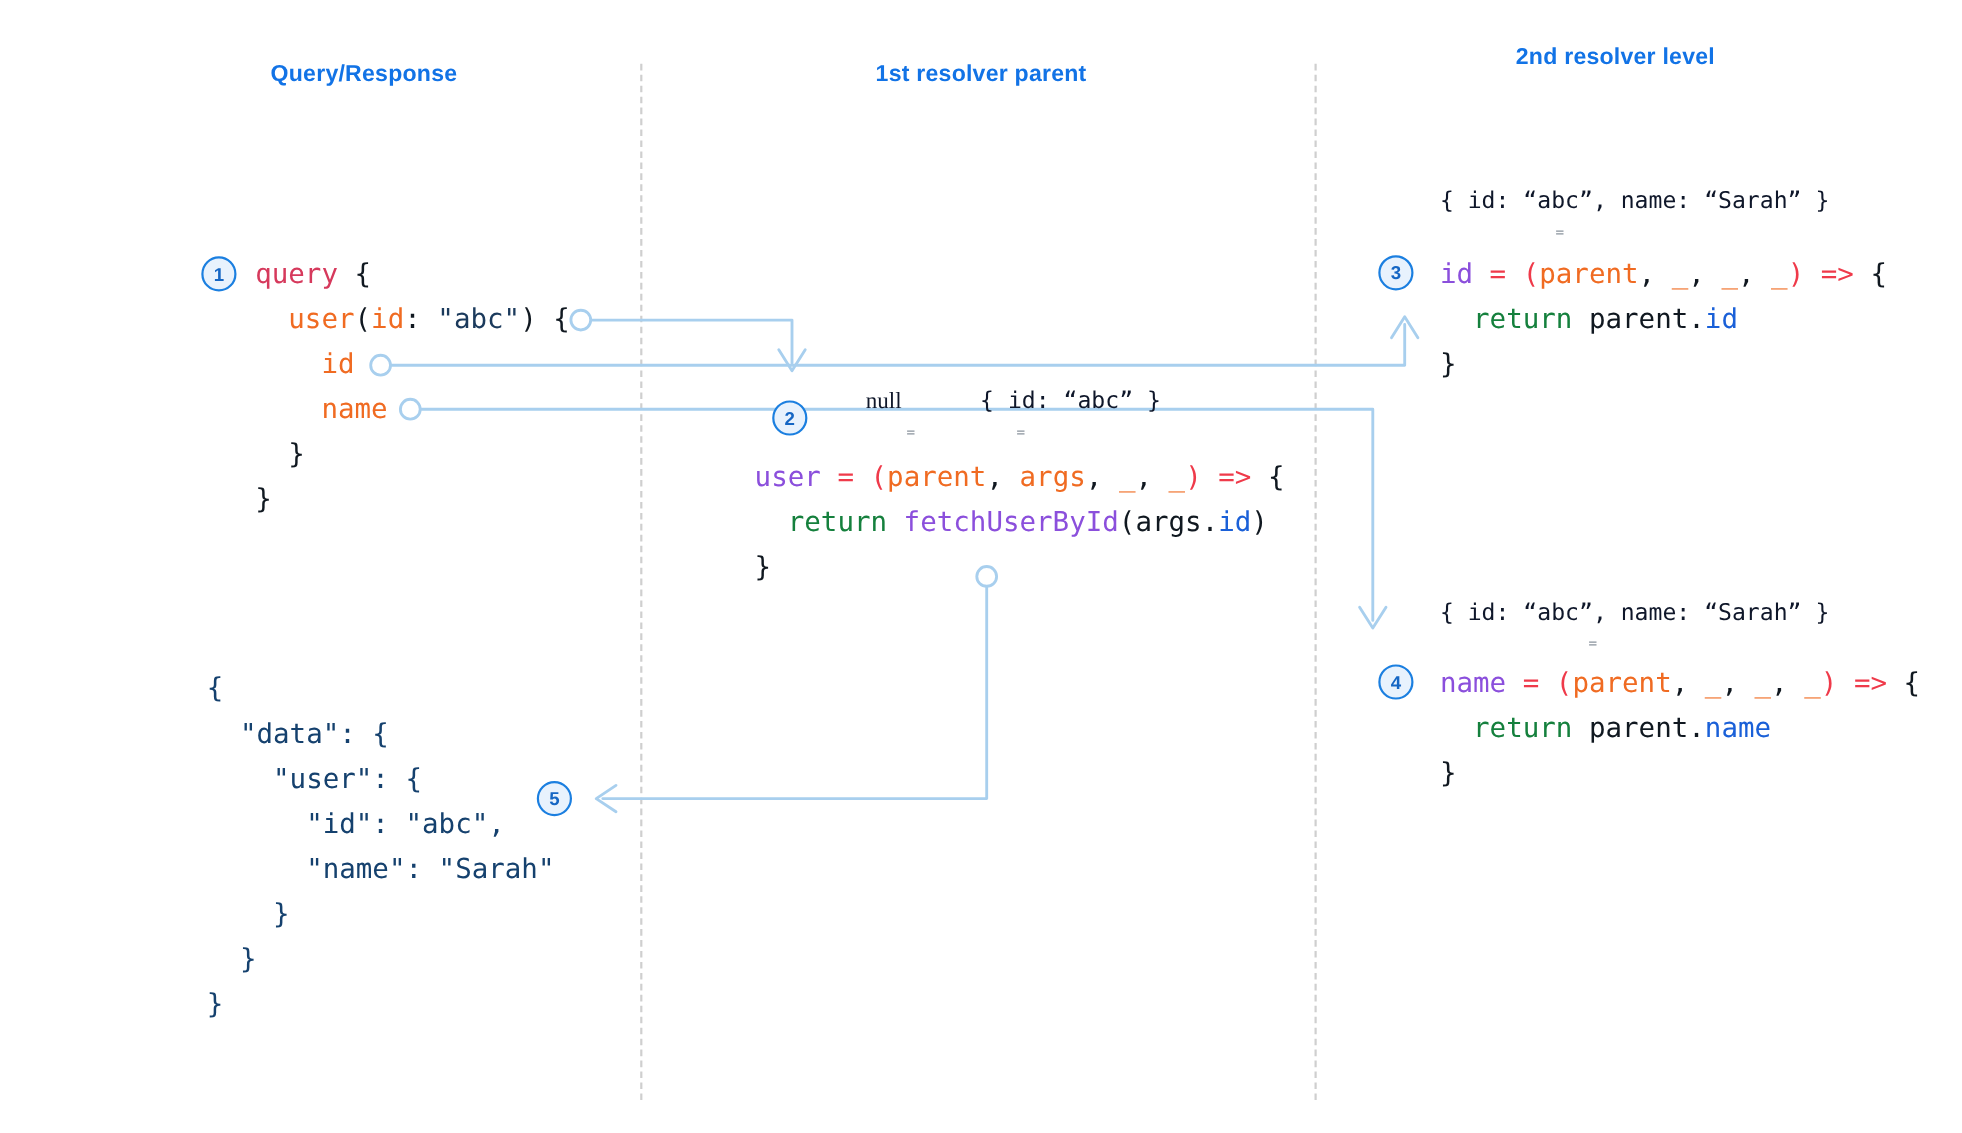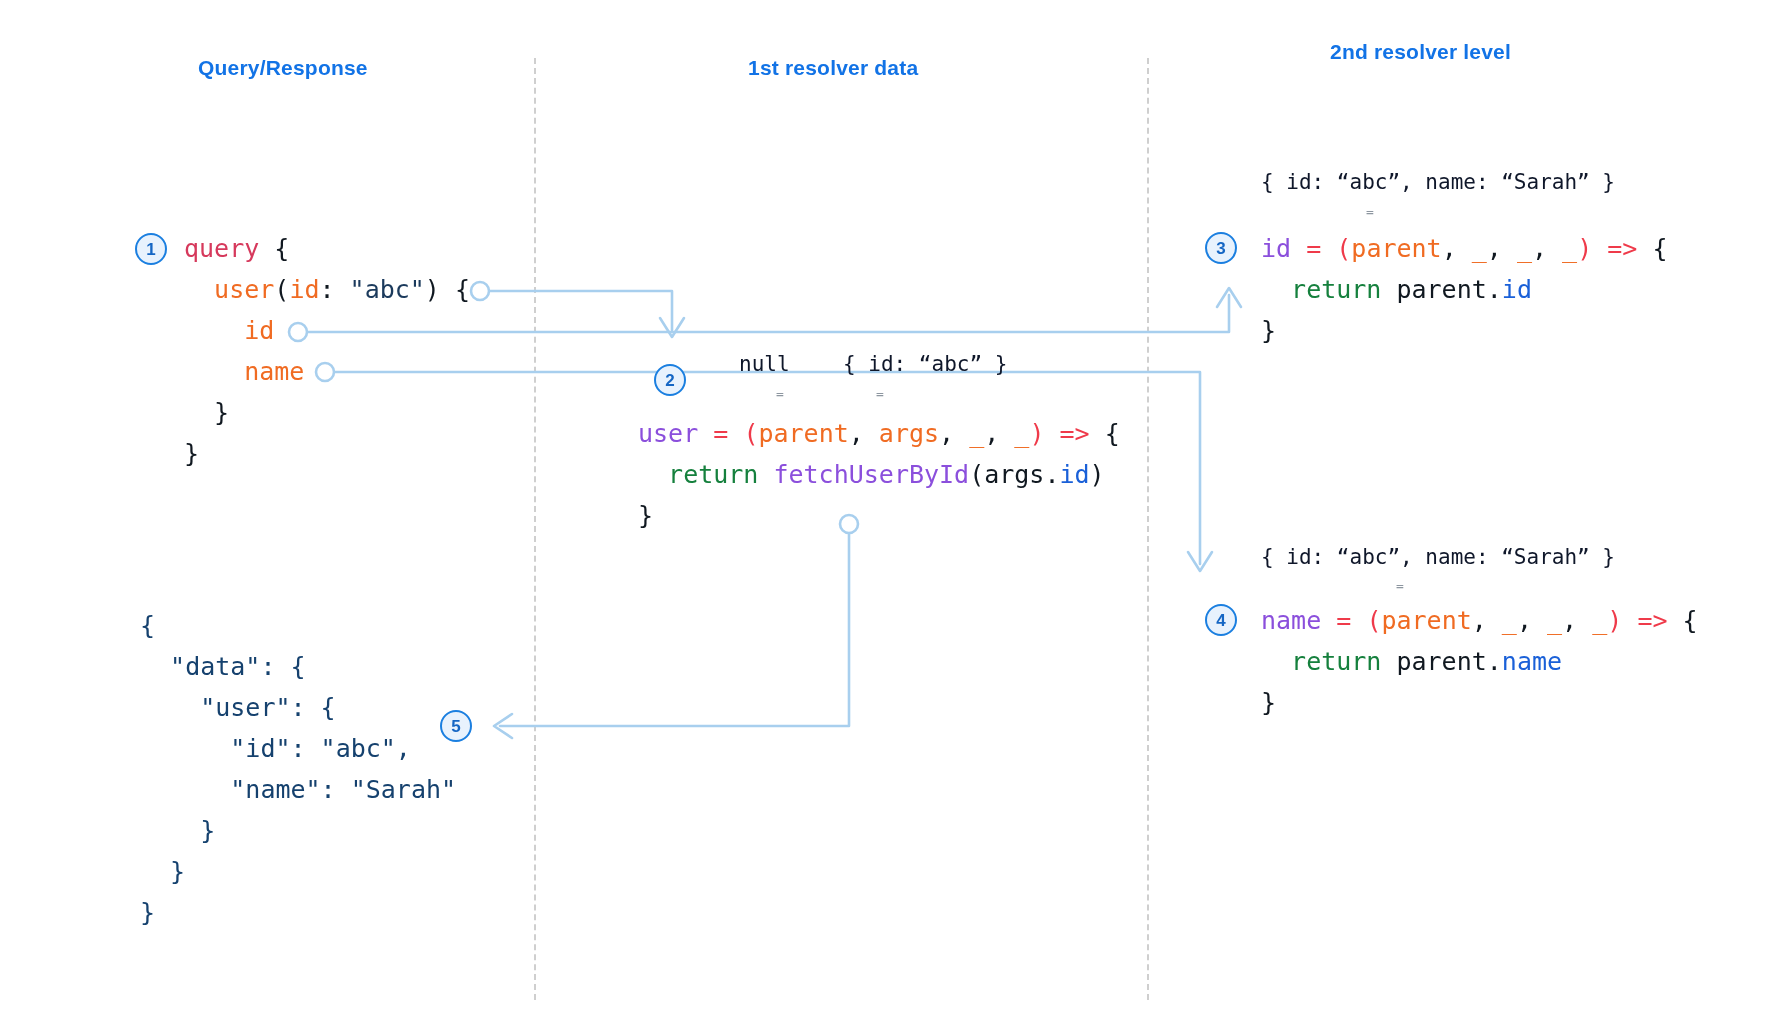--- a/index.html
+++ b/index.html
@@ -4,21 +4,21 @@
 <style>
   * { box-sizing: border-box; }
   html, body { margin:0; padding:0; }
   body {
     width:1784px; height:1030px;
     background:#ffffff;
     font-family:"Liberation Sans", sans-serif;
     position:relative;
     overflow:hidden;
   }
-  #stage { position:absolute; inset:0; }
+  #stage { position:absolute; inset:0;margin-left:48px; }
 
   
   .col-header{
     position:absolute;
     font-family:"Liberation Sans", sans-serif;
     font-weight:bold;
     font-size:21px;
     color:#1273e6;
     letter-spacing:.2px;
     white-space:nowrap;
@@ -84,21 +84,21 @@
 
   
   #wires{ position:absolute; left:0; top:0; width:1784px; height:1030px; pointer-events:none; }
 </style>
 </head>
 <body>
 
 <div id="stage">
 
   <div class="col-header" style="left:198px; top:56px;">Query/Response</div>
-  <div class="col-header" style="left:748px; top:56px;">1st resolver data</div>
+  <div class="col-header" style="left:748px; top:56px;">1st resolver parent</div>
   <div class="col-header" style="left:1330px; top:40px;">2nd resolver level</div>
 
   <div class="divider" style="left:534px;"></div>
   <div class="divider" style="left:1147px;"></div>
 
   <svg id="wires" viewBox="0 0 1784 1030" xmlns="http://www.w3.org/2000/svg">
     <g fill="none" stroke="#a8cfee" stroke-width="2.6" stroke-linecap="round" stroke-linejoin="round">
 
       <path d="M490 291 L672 291 L672 330"></path>
       <path d="M660 318 L672 337 L684 318"></path>
@@ -131,21 +131,21 @@
     <span>4</span>
   </div>
   <div class="badge" style="left:440px; top:710px;">
     <span>5</span>
   </div>
 
   <div class="code" id="query-block" style="left:184px; top:228px;"><div><span class="kw-query">query</span><span class="punc"> {</span></div><div><span class="fld">  user</span><span class="punc">(</span><span class="fld">id</span><span class="punc">: </span><span class="str">"abc"</span><span class="punc">) {</span></div><div><span class="fld">    id</span></div><div><span class="fld">    name</span></div><div><span class="punc">  }</span></div><div><span class="punc">}</span></div></div>
 
   <div class="code" id="response-block" style="left:140px; top:605px;"><div><span class="json">{</span></div><div><span class="json">  "data": {</span></div><div><span class="json">    "user": {</span></div><div><span class="json">      "id": "abc",</span></div><div><span class="json">      "name": "Sarah"</span></div><div><span class="json">    }</span></div><div><span class="json">  }</span></div><div><span class="json">}</span></div></div>
 
-  <div class="value-label" style="left:739px; top:352px;">null</div>
+  <div class="value-label" style="left:739px; top:352px;font-family:Liberation Serif, serif;">null</div>
   <div class="eqmark" style="left:776px; top:386px;">=</div>
 
   <div class="value-label" style="left:843px; top:352px;">{ id: “abc” }</div>
   <div class="eqmark" style="left:876px; top:386px;">=</div>
 
   <div class="code" id="user-resolver-block" style="left:638px; top:413px;"><div><span class="fnname">user</span><span class="op"> = </span><span class="op">(</span><span class="fld">parent</span><span class="punc">, </span><span class="fld">args</span><span class="punc">, </span><span class="fld">_</span><span class="punc">, </span><span class="fld">_</span><span class="op">)</span><span class="op"> =&gt; </span><span class="punc">{</span></div><div><span class="kw-return">  return </span><span class="fnname">fetchUserById</span><span class="punc">(</span><span class="plain">args</span><span class="punc">.</span><span class="prop">id</span><span class="punc">)</span></div><div><span class="punc">}</span></div></div>
 
   <div class="value-label" style="left:1261px; top:170px;">{ id: “abc”, name: “Sarah” }</div>
   <div class="eqmark" style="left:1366px; top:204px;">=</div>
 

